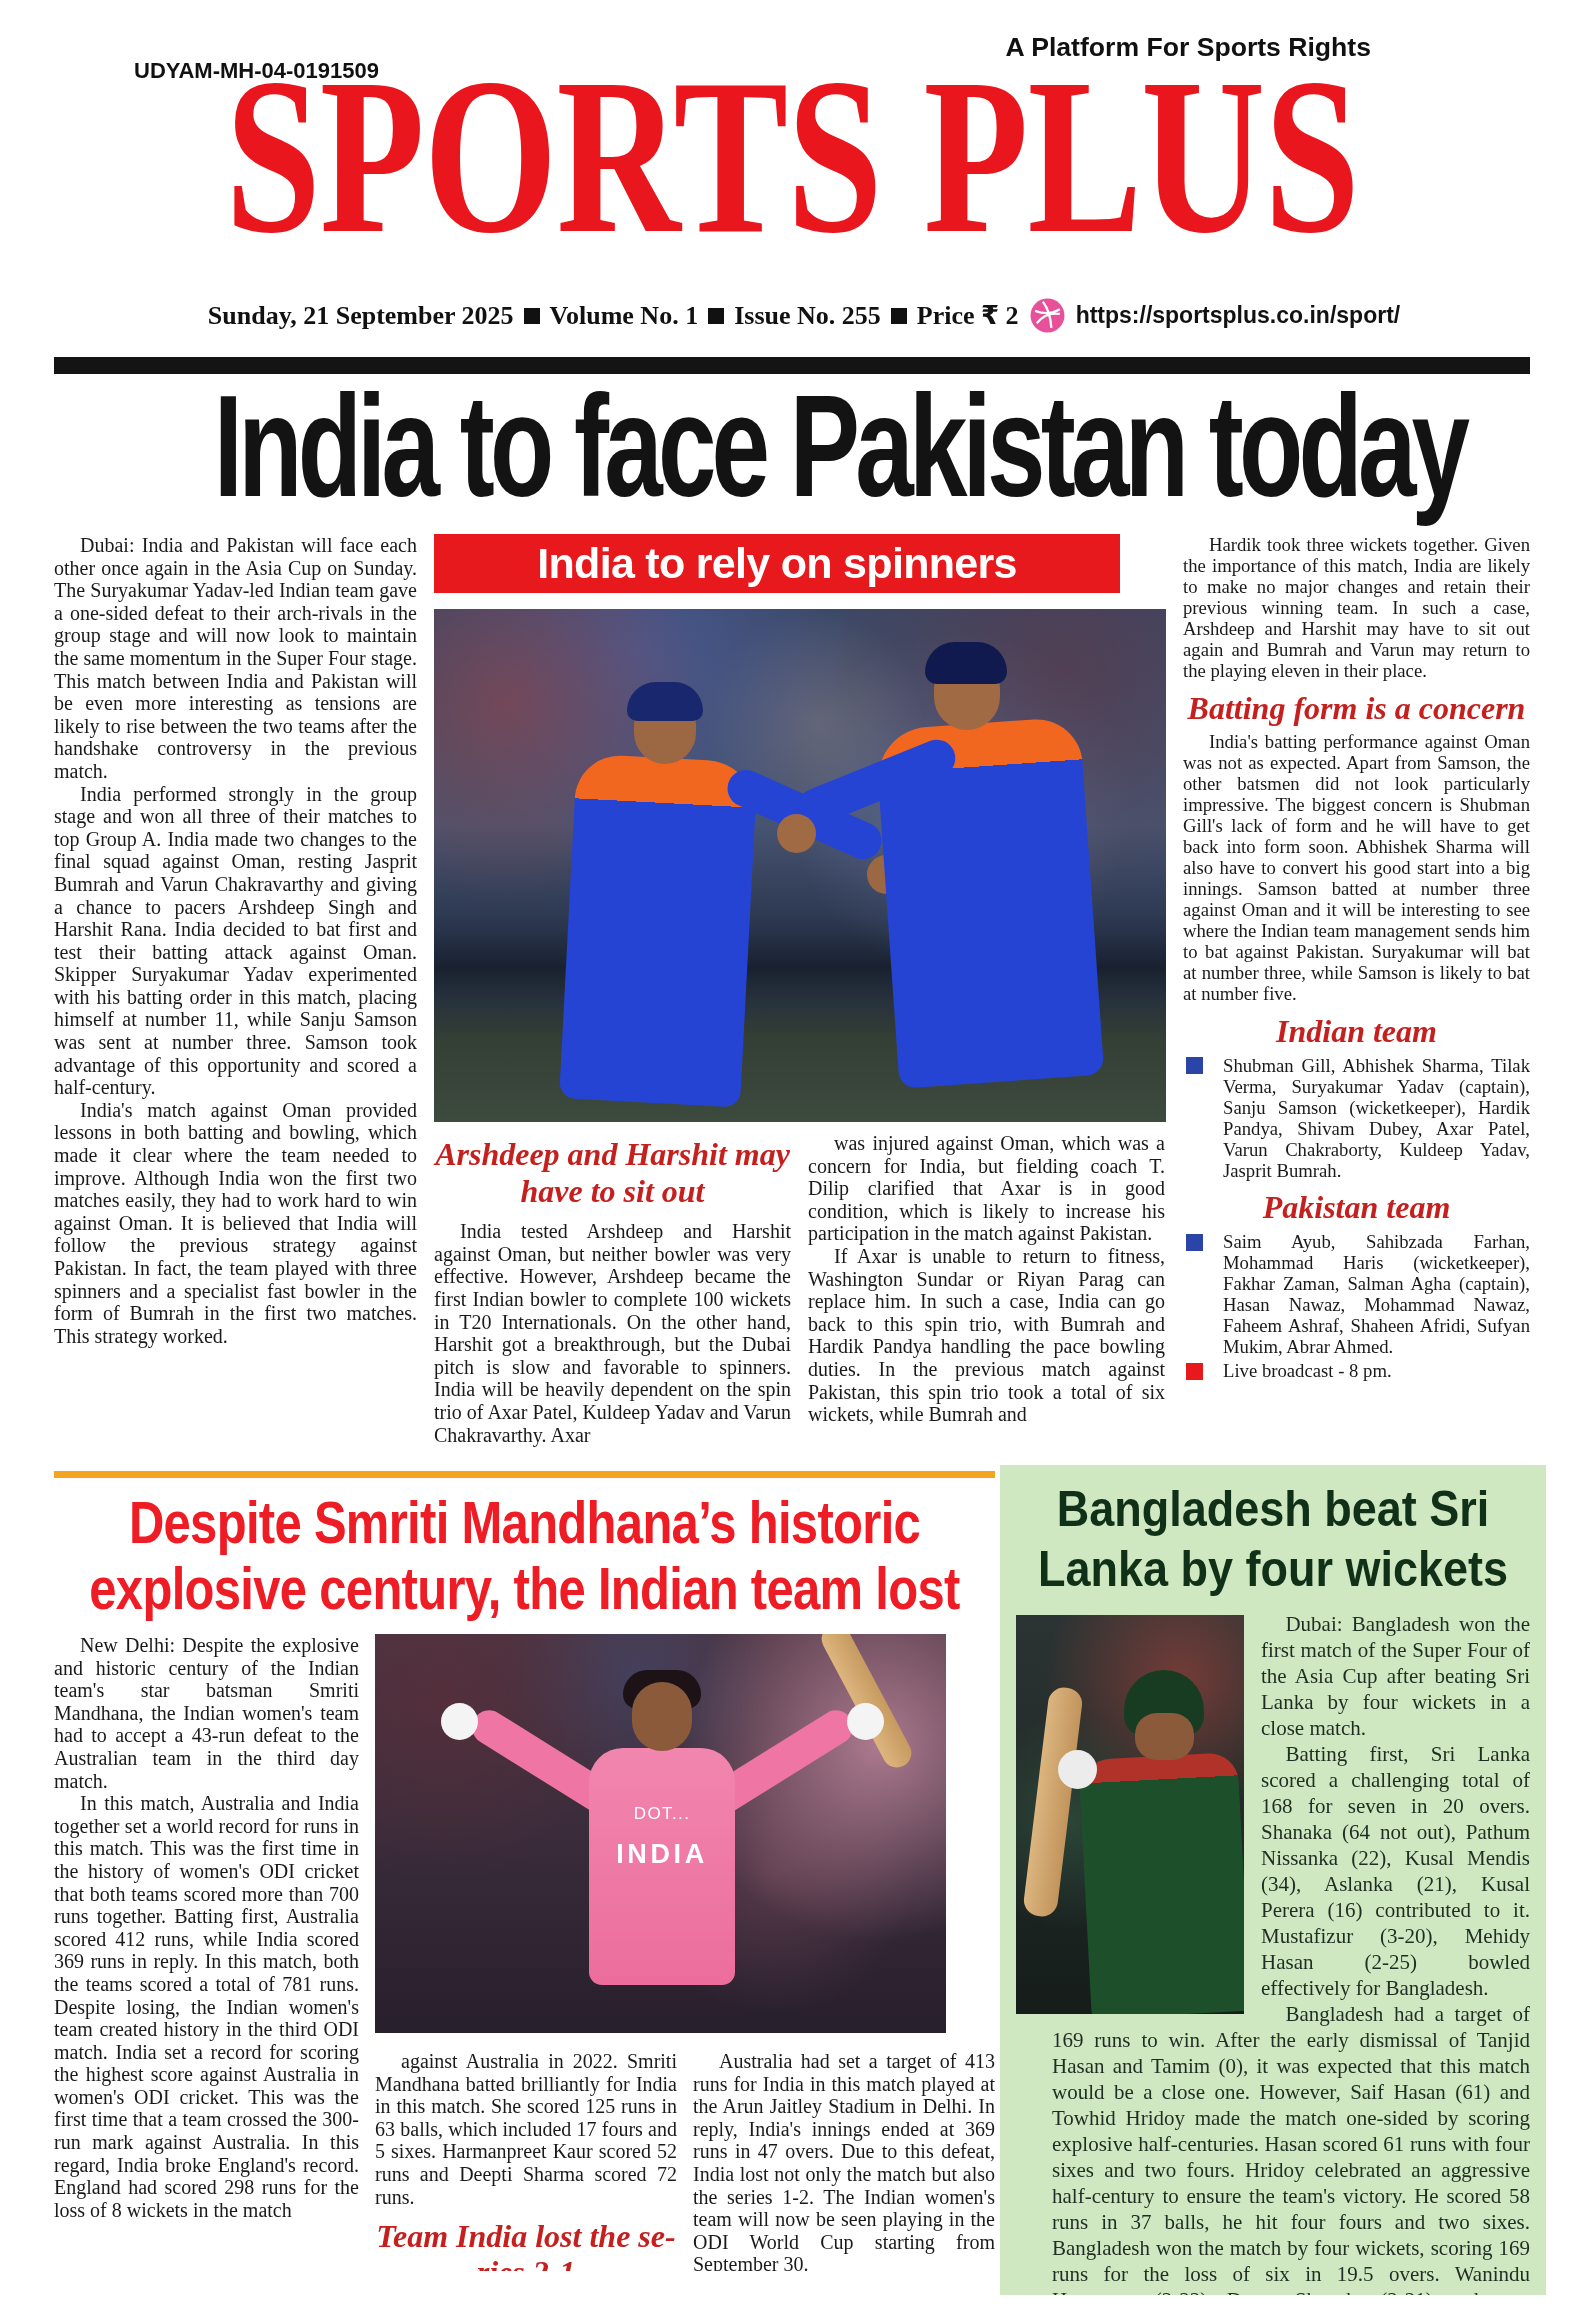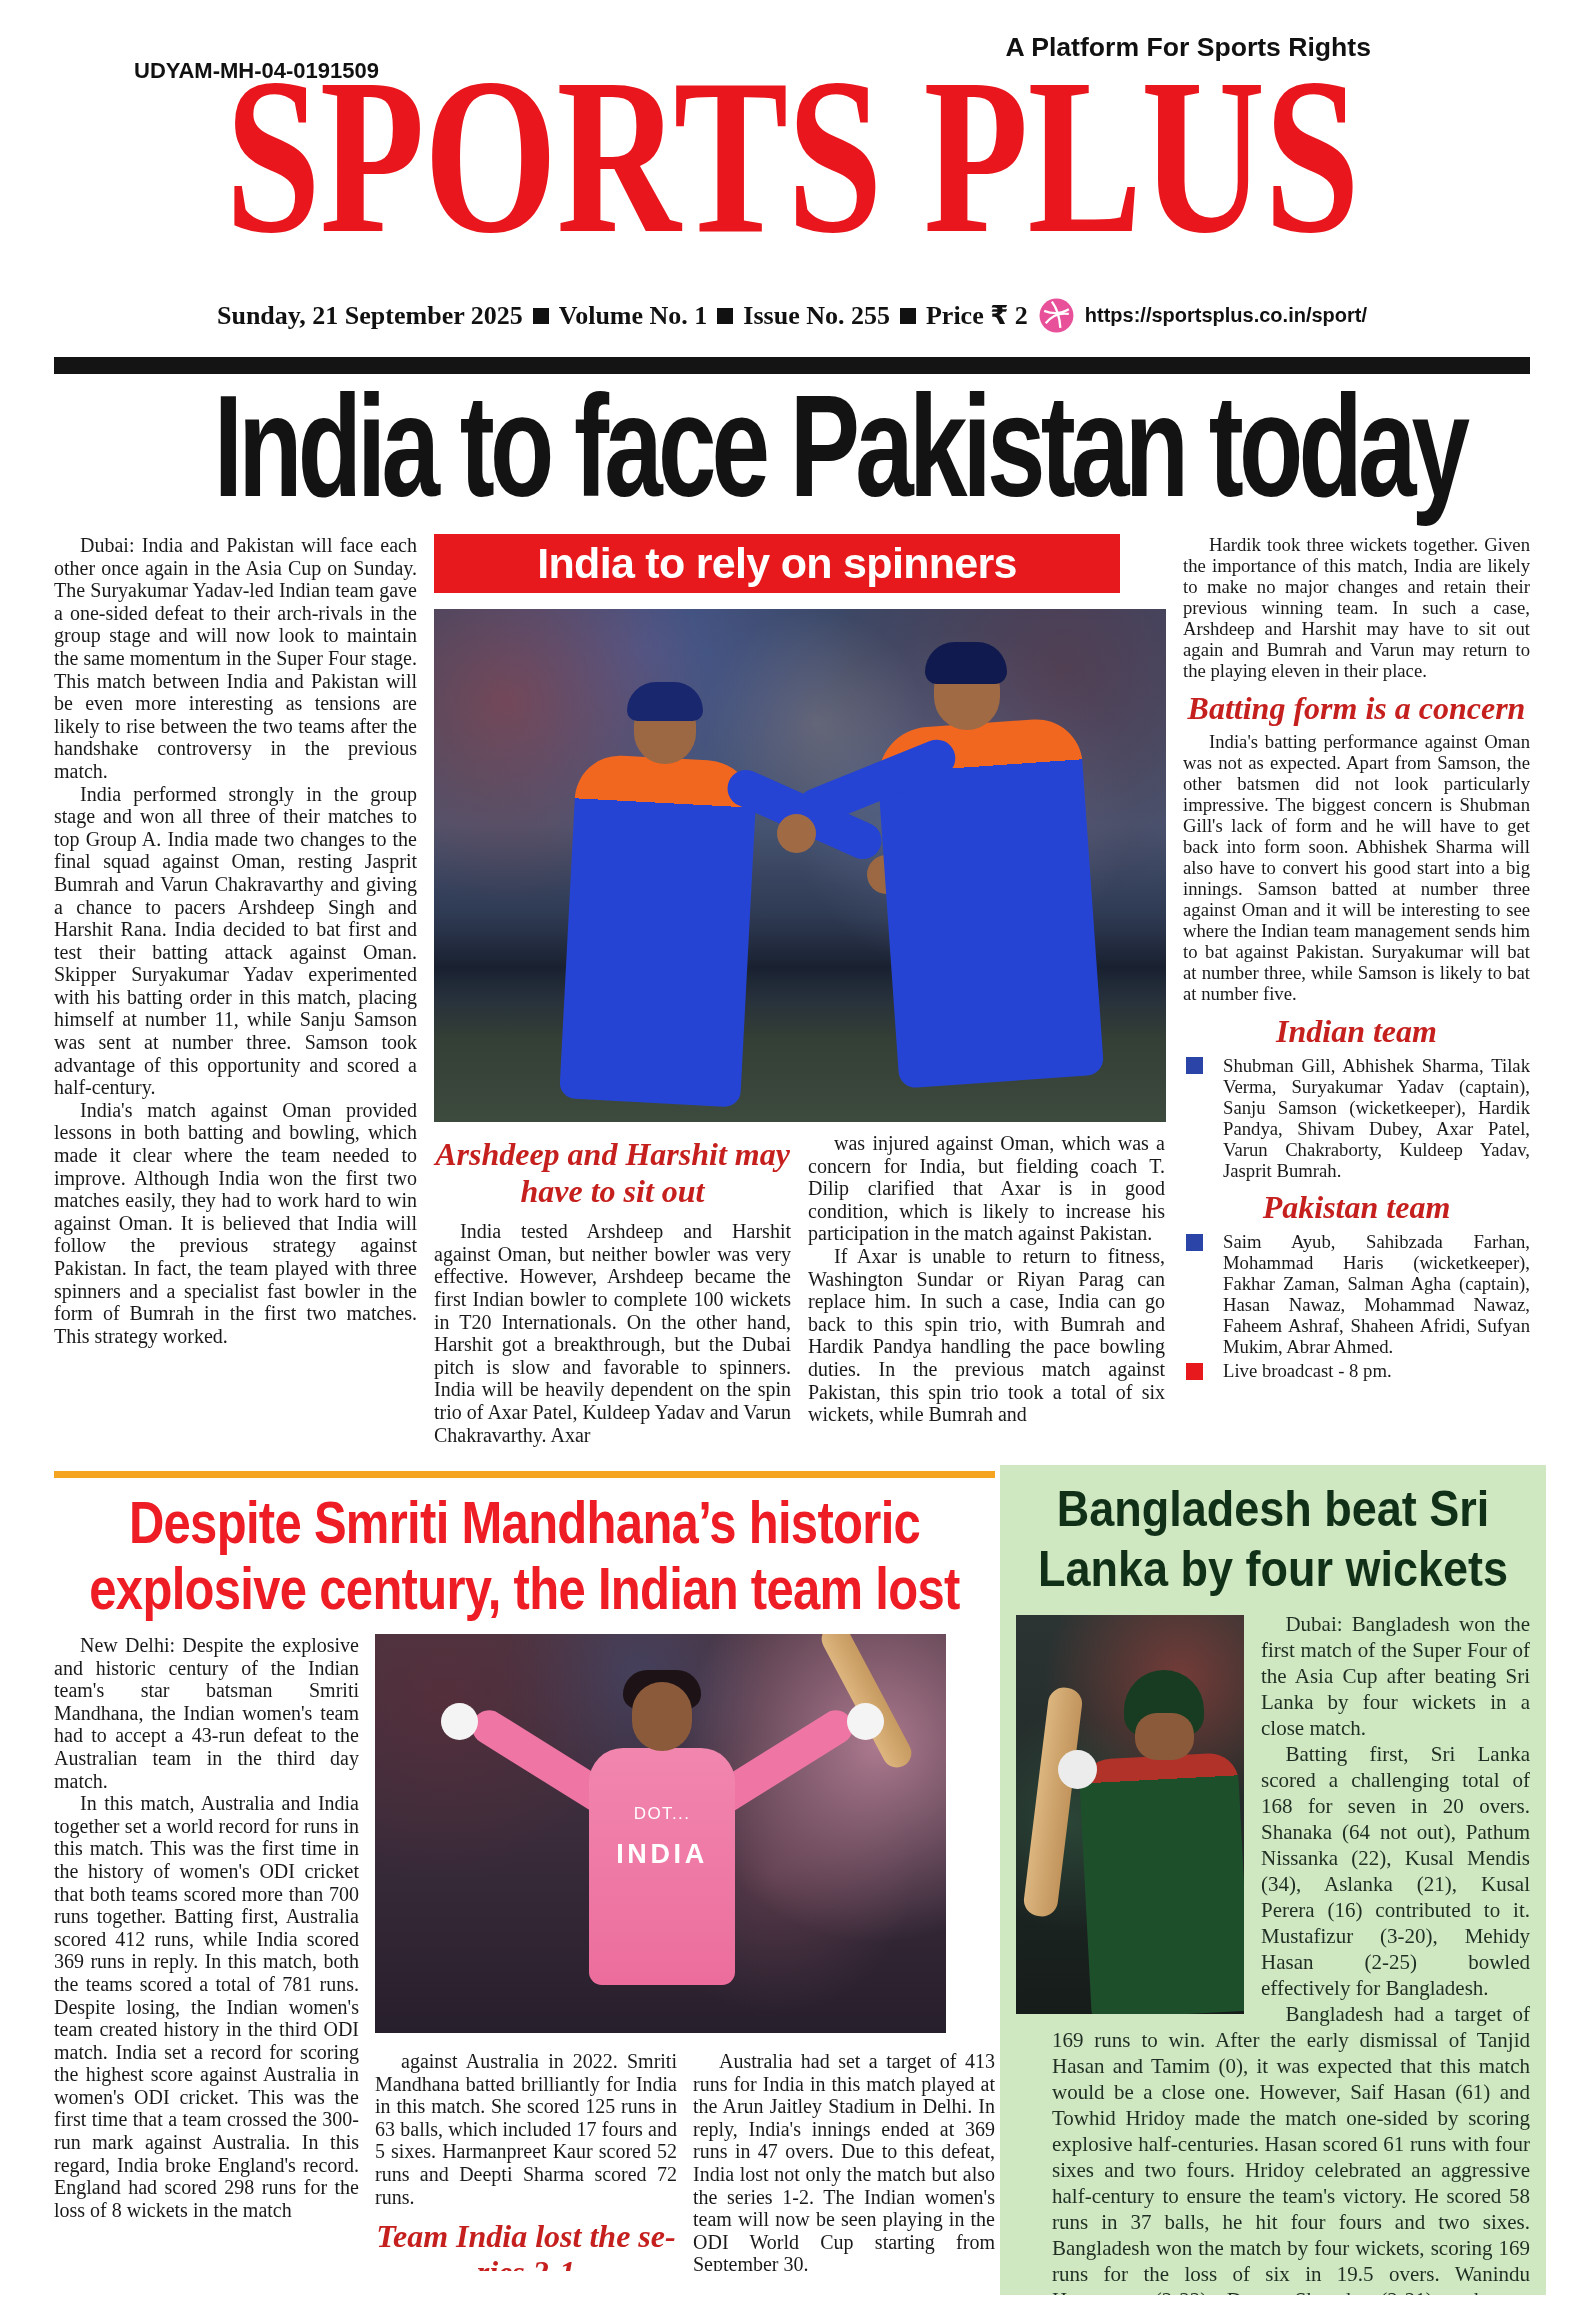--- a/index.html
+++ b/index.html
@@ -10,27 +10,27 @@
   
   .masthead { position:absolute; left:54px; top:0; width:1476px; height:357px; }
   .udyam { position:absolute; left:80px; top:42px; font-family:"Liberation Sans",sans-serif;
            font-weight:bold; font-size:22px; color:#111;margin-top:16px; }
   .tagline { position:absolute; right:159px; top:32px; font-family:"Liberation Sans",sans-serif;
              font-weight:bold; font-size:26.6px; color:#111; }
   .paper-title { position:absolute; left:0; top:32px; width:100%; margin:0; text-align:center;
                  font-family:"Liberation Serif",serif; font-weight:bold; font-size:215px;
                  line-height:237px; color:#e9161d; letter-spacing:-1.4px; white-space:nowrap;
                  transform:scale(0.80,1.04); transform-origin:center top; }
-  .dateline { position:absolute; left:0; top:297px; width:100%; display:flex; justify-content:center;
+  .dateline { position:absolute; left:12px; top:297px; width:100%; display:flex; justify-content:center;
               align-items:center; gap:10px; font-weight:bold; font-size:26px;
               font-family:"Liberation Serif","DejaVu Sans",serif; color:#111; }
   .sq-sep { width:16px; height:16px; background:#111; display:inline-block; }
   .site-icon { display:inline-block; width:37px; height:37px; }
   .site-icon svg { display:block; }
-  .url { font-family:"Liberation Sans",sans-serif; font-weight:bold; font-size:20px;
+  .url { font-family:"Liberation Sans",sans-serif; font-weight:bold; font-size:23px;
          color:#111; text-decoration:none; }
 
   .black-rule { position:absolute; left:54px; top:357px; width:1476px; height:17px; background:#141414; }
 
   
   .main-headline { position:absolute; left:0; top:373px; width:1583px; margin:0; text-align:center;
                    font-family:"Liberation Sans",sans-serif; font-weight:bold; font-size:144px;
                    line-height:147px; letter-spacing:-6.5px; color:#131313; white-space:nowrap;
                    transform:scaleX(0.73); transform-origin:center top; }
 

